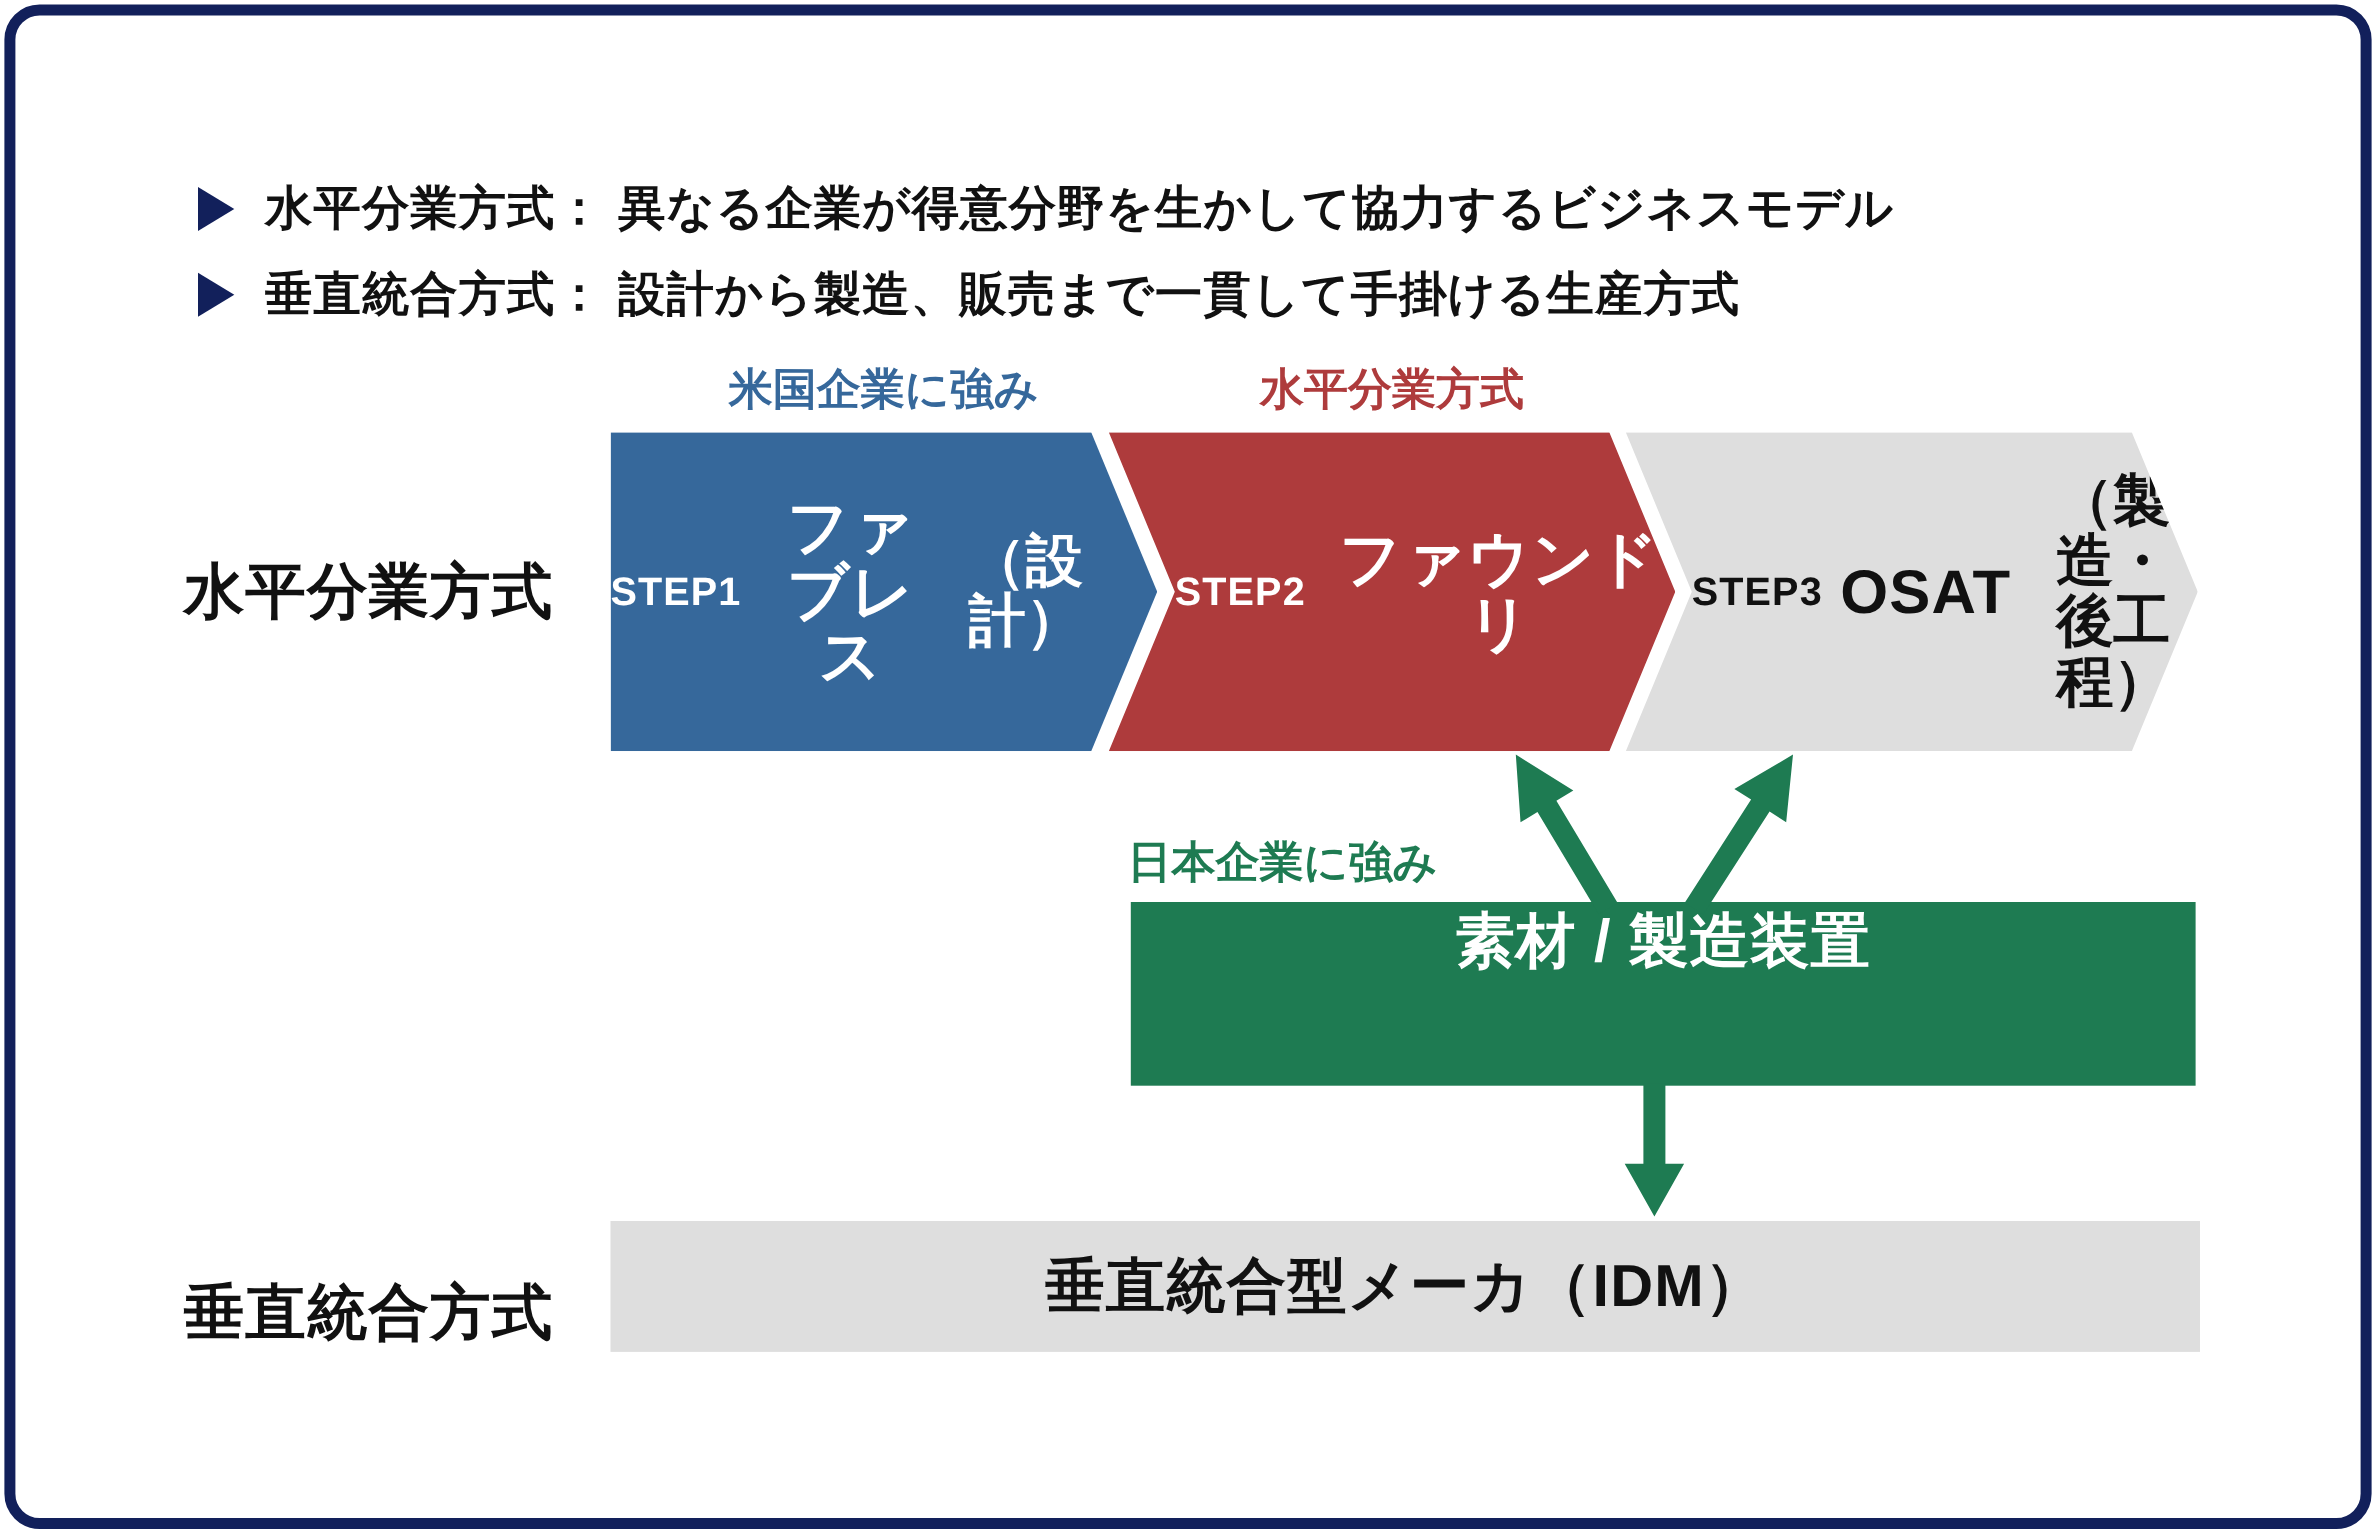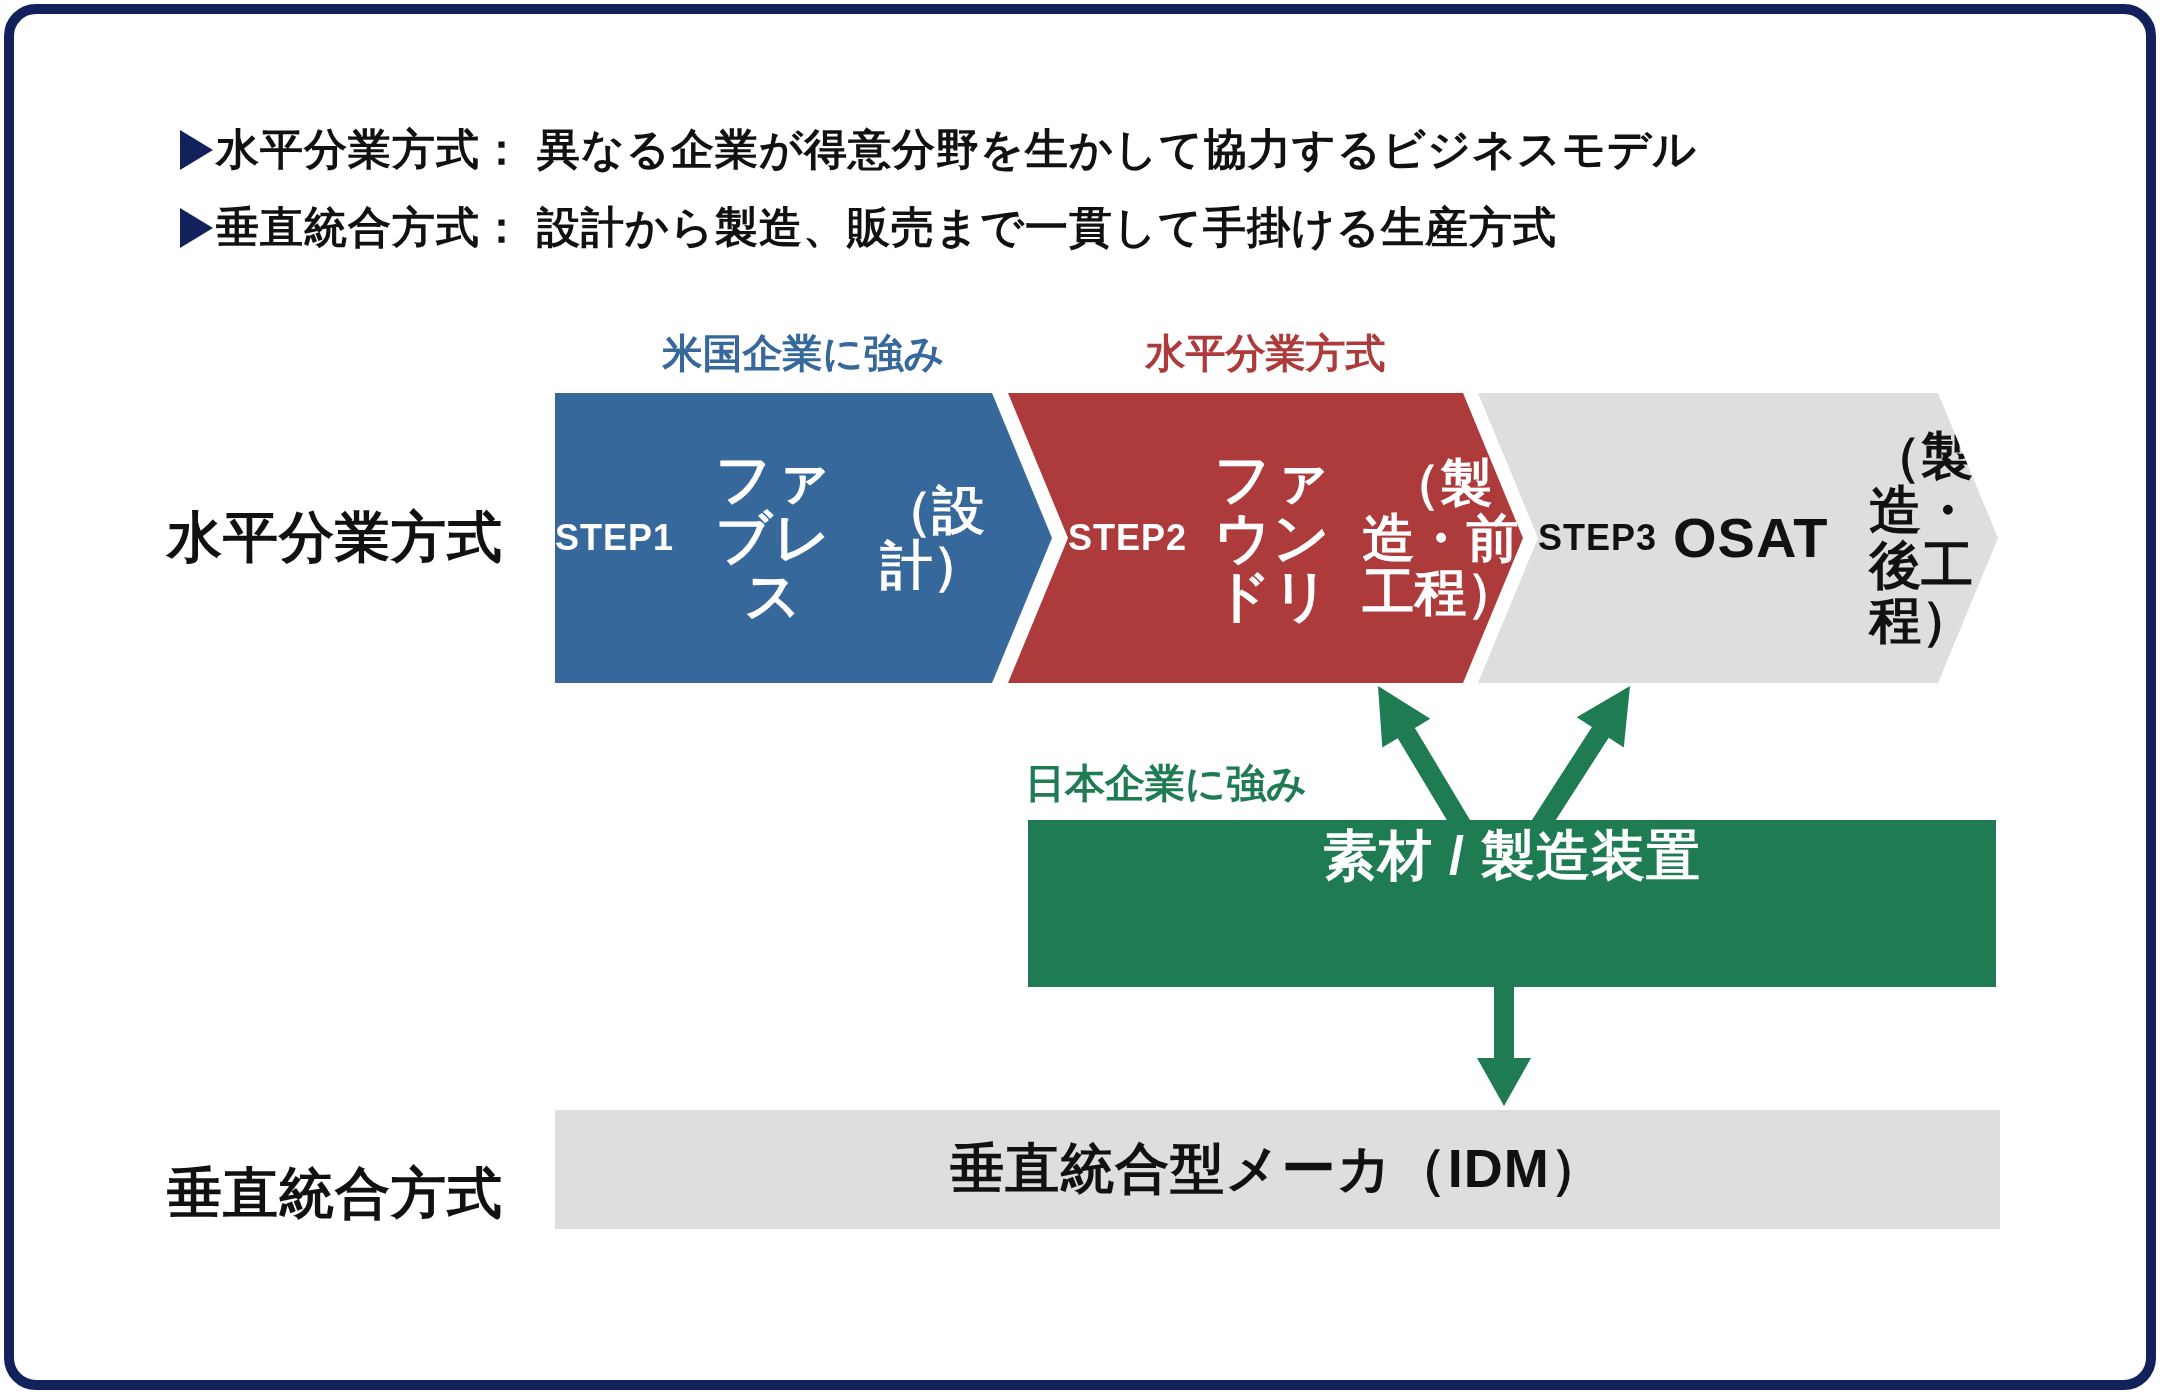--- a/index.html
+++ b/index.html
@@ -5,21 +5,21 @@
   :root{
     --navy:#12205B; --blue:#36689B; --red:#AE3B3C; --gray:#DEDEDE;
     --green:#1E7B52; --ink:#111111; --white:#FFFFFF;
   }
   html,body{margin:0;padding:0;background:#FFFFFF;}
   body{font-family:"Liberation Sans","DejaVu Sans",sans-serif;}
   .page{position:relative;width:2160px;height:1394px;background:var(--white);overflow:hidden;}
   .frame{position:absolute;inset:4px;border:10px solid var(--navy);border-radius:32px;pointer-events:none;}
 
   
-  .legend-row{position:absolute;left:180px;display:flex;align-items:center;gap:3px;height:56px;}
+  .legend-row{position:absolute;left:180px;display:flex;align-items:center;gap:28px;height:56px;margin-top:40px;}
   .legend-row.r1{top:122px;}
   .legend-row.r2{top:200px;}
   .tri{width:0;height:0;border-left:33px solid var(--navy);
        border-top:20px solid transparent;border-bottom:20px solid transparent;flex:0 0 auto;}
   .legend-text{font-size:43px;font-weight:700;color:var(--ink);letter-spacing:1px;white-space:nowrap;}
 
   
   .strength{position:absolute;top:328px;height:50px;display:flex;align-items:center;justify-content:center;
             font-size:40px;font-weight:700;white-space:nowrap;}
   .strength.us{left:555px;width:497px;color:var(--blue);}
@@ -78,21 +78,20 @@
   <div class="strength tw">水平分業方式</div>
 
   <div class="chevron chev1">
     <span class="step">STEP1</span>
     <span class="title">ファブレス</span>
     <span class="subtitle">（設計）</span>
   </div>
   <div class="chevron chev2">
     <span class="step">STEP2</span>
     <span class="title">ファウンドリ</span>
-    <span class="subtitle">（製造・前工程）</span>
   </div>
   <div class="chevron chev3">
     <span class="step">STEP3</span>
     <span class="title">OSAT</span>
     <span class="subtitle">（製造・後工程）</span>
   </div>
 
   <div class="side-label horizontal">水平分業方式</div>
   <div class="side-label vertical">垂直統合方式</div>
 

